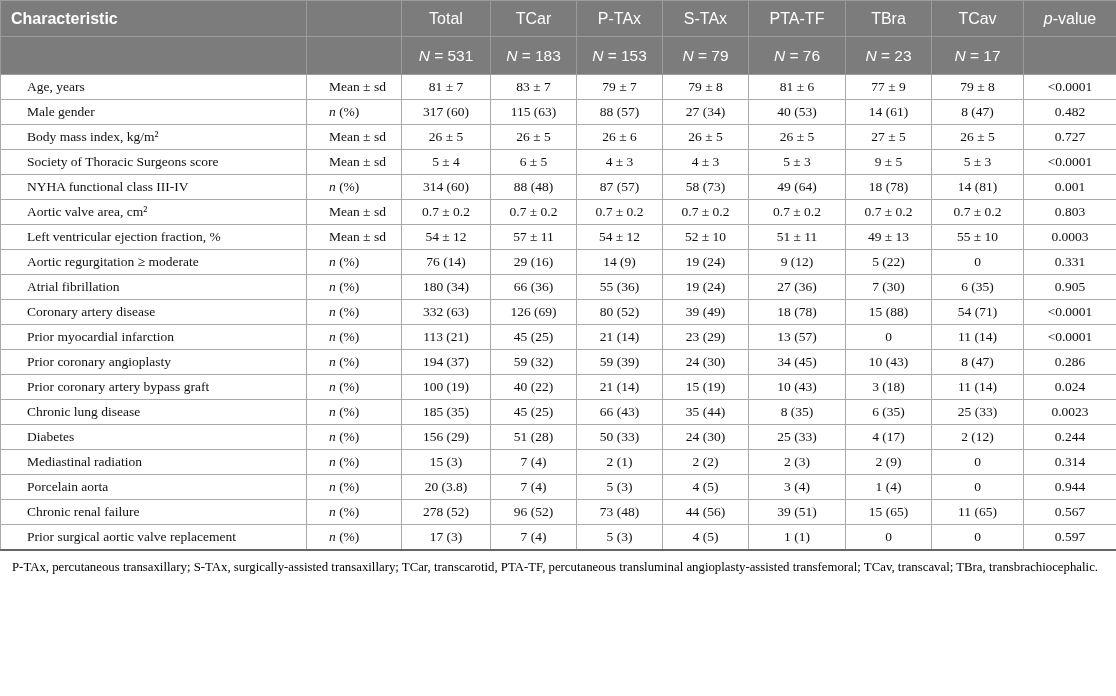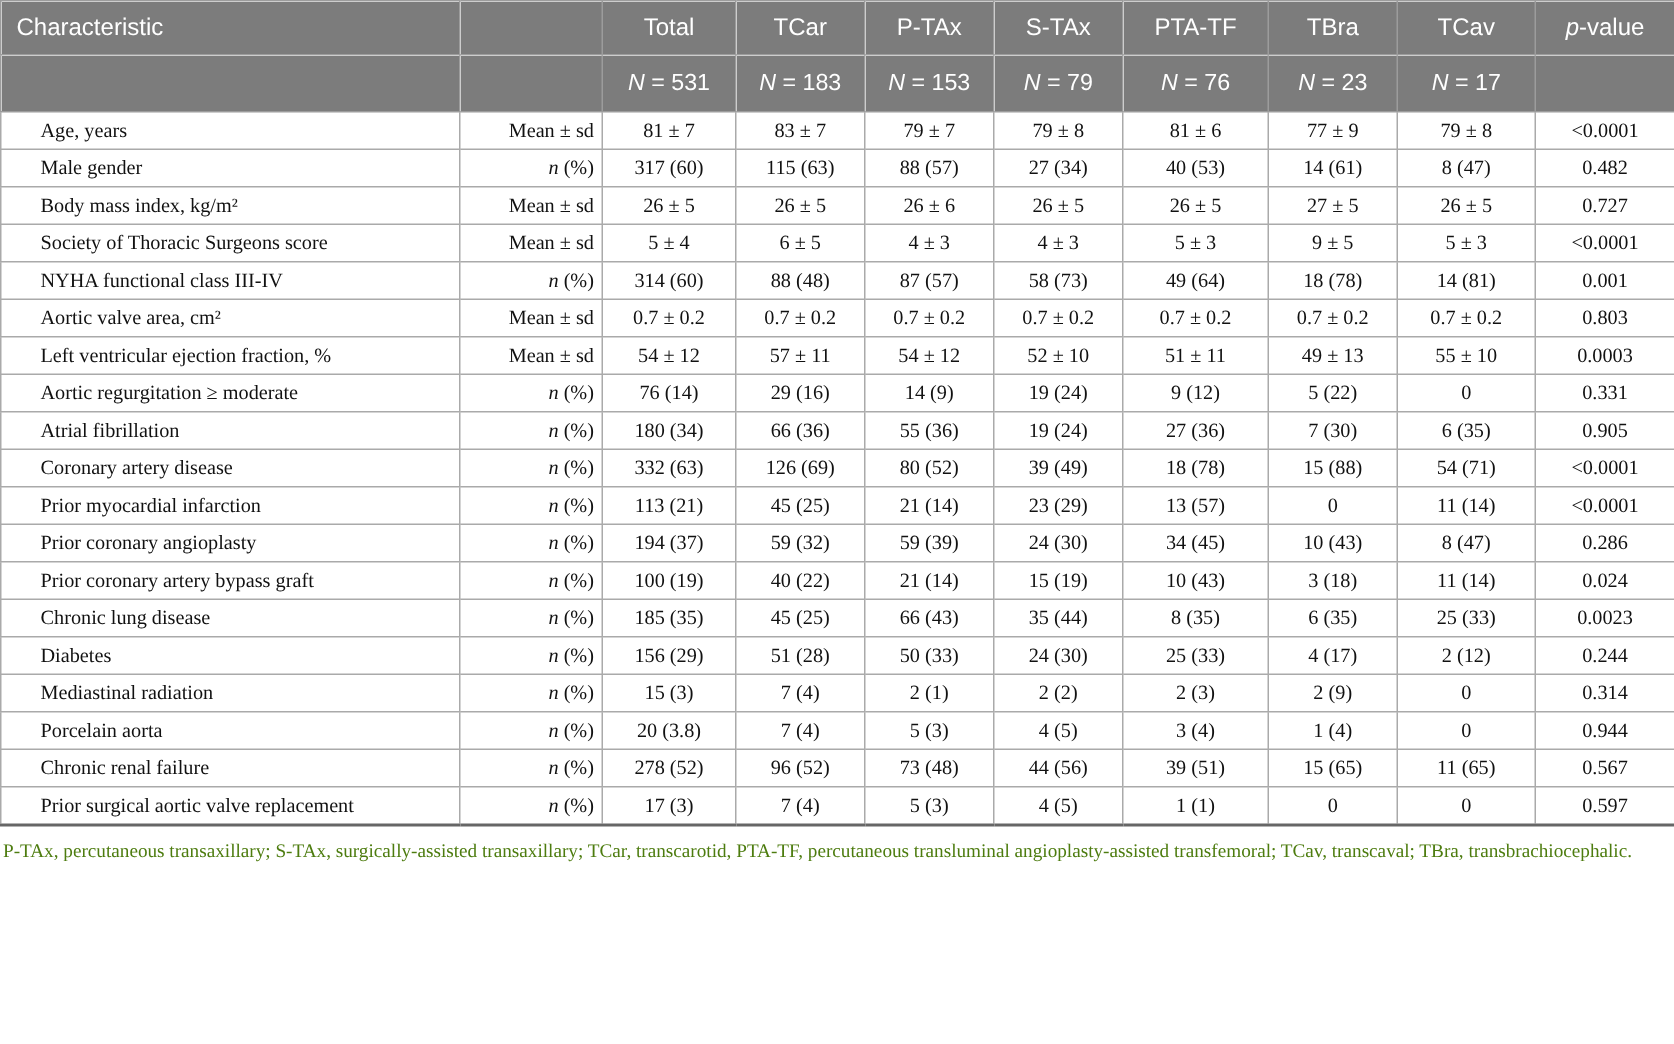--- a/index.html
+++ b/index.html
@@ -22,45 +22,46 @@
     font-family: "Liberation Sans", sans-serif;
     font-size: 16px;
     border: 1px solid #9c9c9c;
     text-align: center;
     padding: 0 4px;
     overflow: hidden;
     white-space: nowrap;
   }
   table.char-table thead tr.hdr-top td { height: 35px; }
   table.char-table thead tr.hdr-sub td { height: 37px; font-size: 15.5px; }
-  table.char-table thead td.col-label { text-align: left; padding-left: 10px; }
+  table.char-table thead td.col-label { text-align: left; padding-left: 10px; font-weight: bold; }
   table.char-table thead td i { font-style: italic; }
   table.char-table tbody td {
     border: 1px solid #aaaaaa;
     font-size: 13.5px;
     color: #111111;
     height: 24px;
     padding: 0 5px;
     text-align: center;
     overflow: hidden;
     white-space: nowrap;
     background: #ffffff;
   }
   table.char-table tbody td.cell-label { text-align: left; padding-left: 26px; }
-  table.char-table tbody td.cell-stat  { text-align: right; padding-left: 5px; }
+  table.char-table tbody td.cell-stat  { text-align: left; padding-left: 22px; }
   table.char-table tbody tr.sep-double td { border-bottom: 3px double #999999; }
   table.char-table tbody tr:last-child td { border-bottom: 2px solid #666666; }
   .footnote {
     margin-top: 7px;
     padding: 0 2px;
     font-family: "Liberation Serif", serif;
     font-size: 12.8px;
     line-height: 1.5;
-    color: #4d7c0f;
+    color: #000000;
     text-align: justify;
+    margin-left: 10px;
   }
 </style>
 </head>
 <body>
 
 <div class="page">
   <table class="char-table">
     <colgroup>
         <col style="width: 306px;">
         <col style="width: 95px;">

